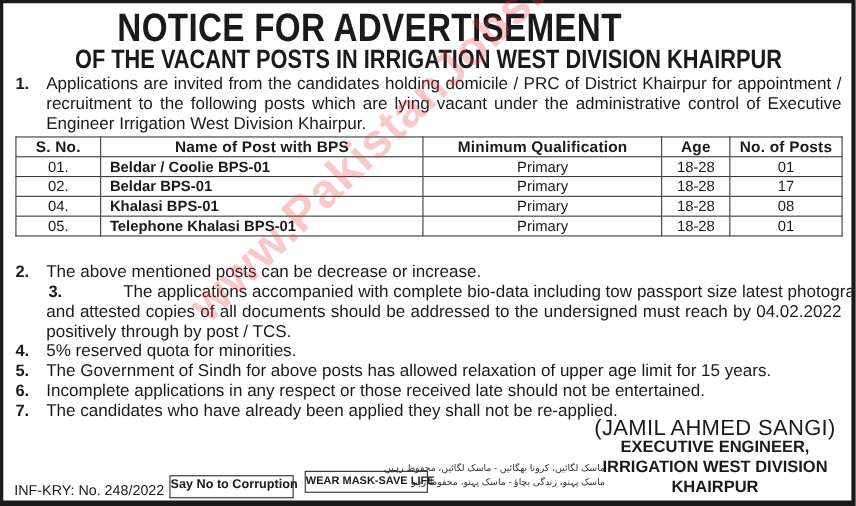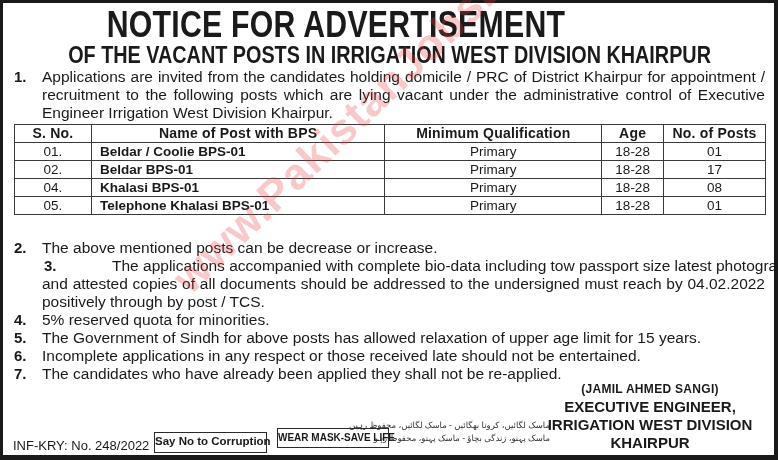--- a/index.html
+++ b/index.html
@@ -20,21 +20,21 @@
   .justify { display: block; width: 723px; text-align: justify; text-align-last: justify; }
 
   table.posts { position: absolute; left: 14px; top: 124px; width: 752px; border-collapse: collapse;
                 font-size: 13.5px; }
   table.posts th, table.posts td { border: 1.5px solid #3a3a3a; height: 17px; padding: 0 4px; line-height: 17px; }
   table.posts th { font-weight: 900; font-size: 14px; text-align: center; letter-spacing: 0.2px; }
   table.posts td.c { text-align: center; margin-left: 31px; }
   table.posts td.name { font-weight: bold; text-align: left; padding-left: 8px; }
 
   .sig { right: 18px; width: 220px; text-align: center; font-weight: bold; font-size: 15px; line-height: 18px; }
-  .sig .n { font-size: 12px; font-weight: 700; letter-spacing: 0.3px; }
+  .sig .n { font-size: 20px; font-weight: 400; letter-spacing: 0.3px; }
   .box { position: absolute; border: 1.5px solid #2a2a2a; font-weight: bold; font-size: 11px;
          text-align: center; line-height: 17px; white-space: nowrap; }
   .urdu { position: absolute; left: 420px; top: 419px; width: 130px; direction: rtl; text-align: right;
           font-size: 8.5px; line-height: 13px; color: #333; white-space: nowrap; }
   .ref { left: 13px; top: 438px; font-size: 13px; line-height: 16px; }
   .watermark { position: absolute; left: 180px; top: 260px; font-size: 44px; font-weight: bold;
                color: rgba(235, 60, 60, 0.28); transform: rotate(-44deg); transform-origin: left center;
                white-space: nowrap; letter-spacing: 1px; pointer-events: none; }
 </style>
 </head>

